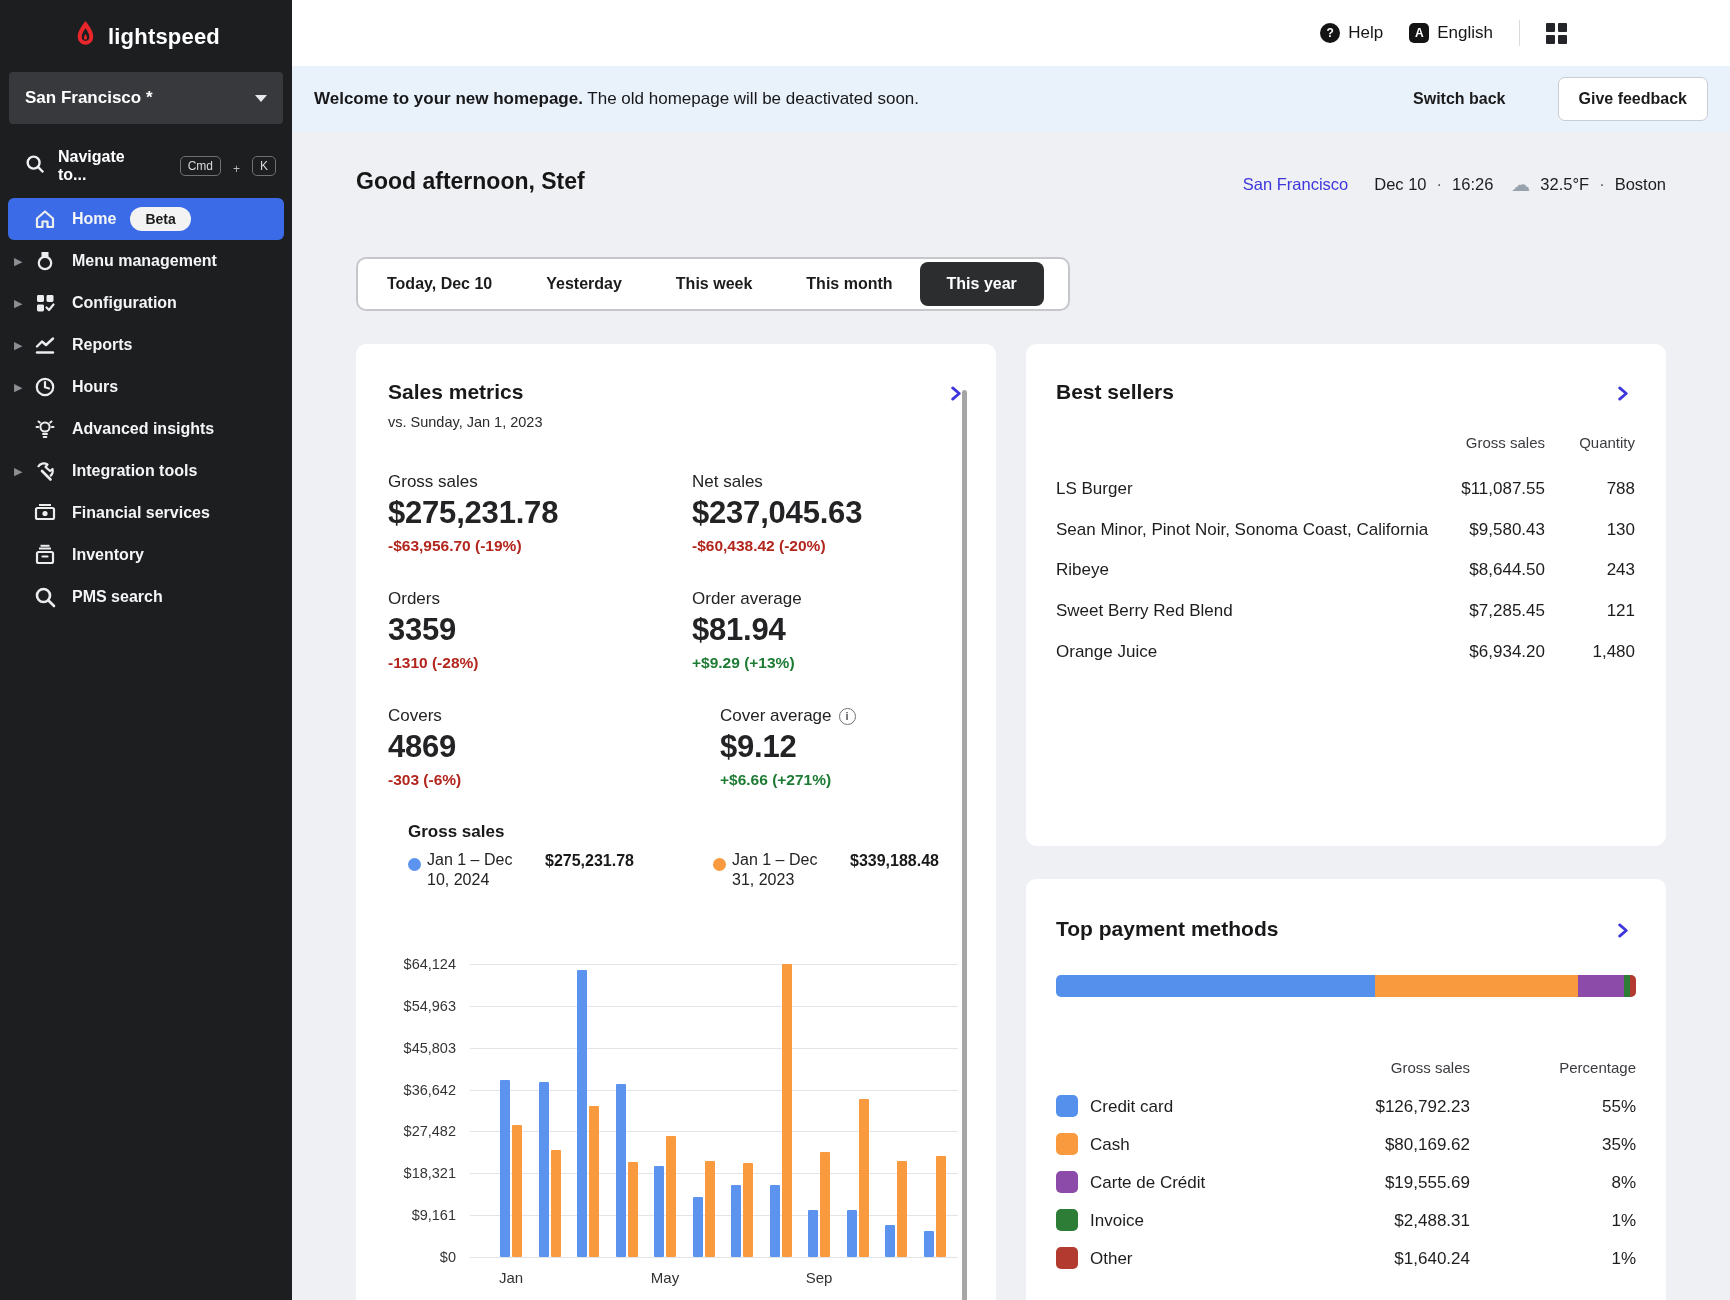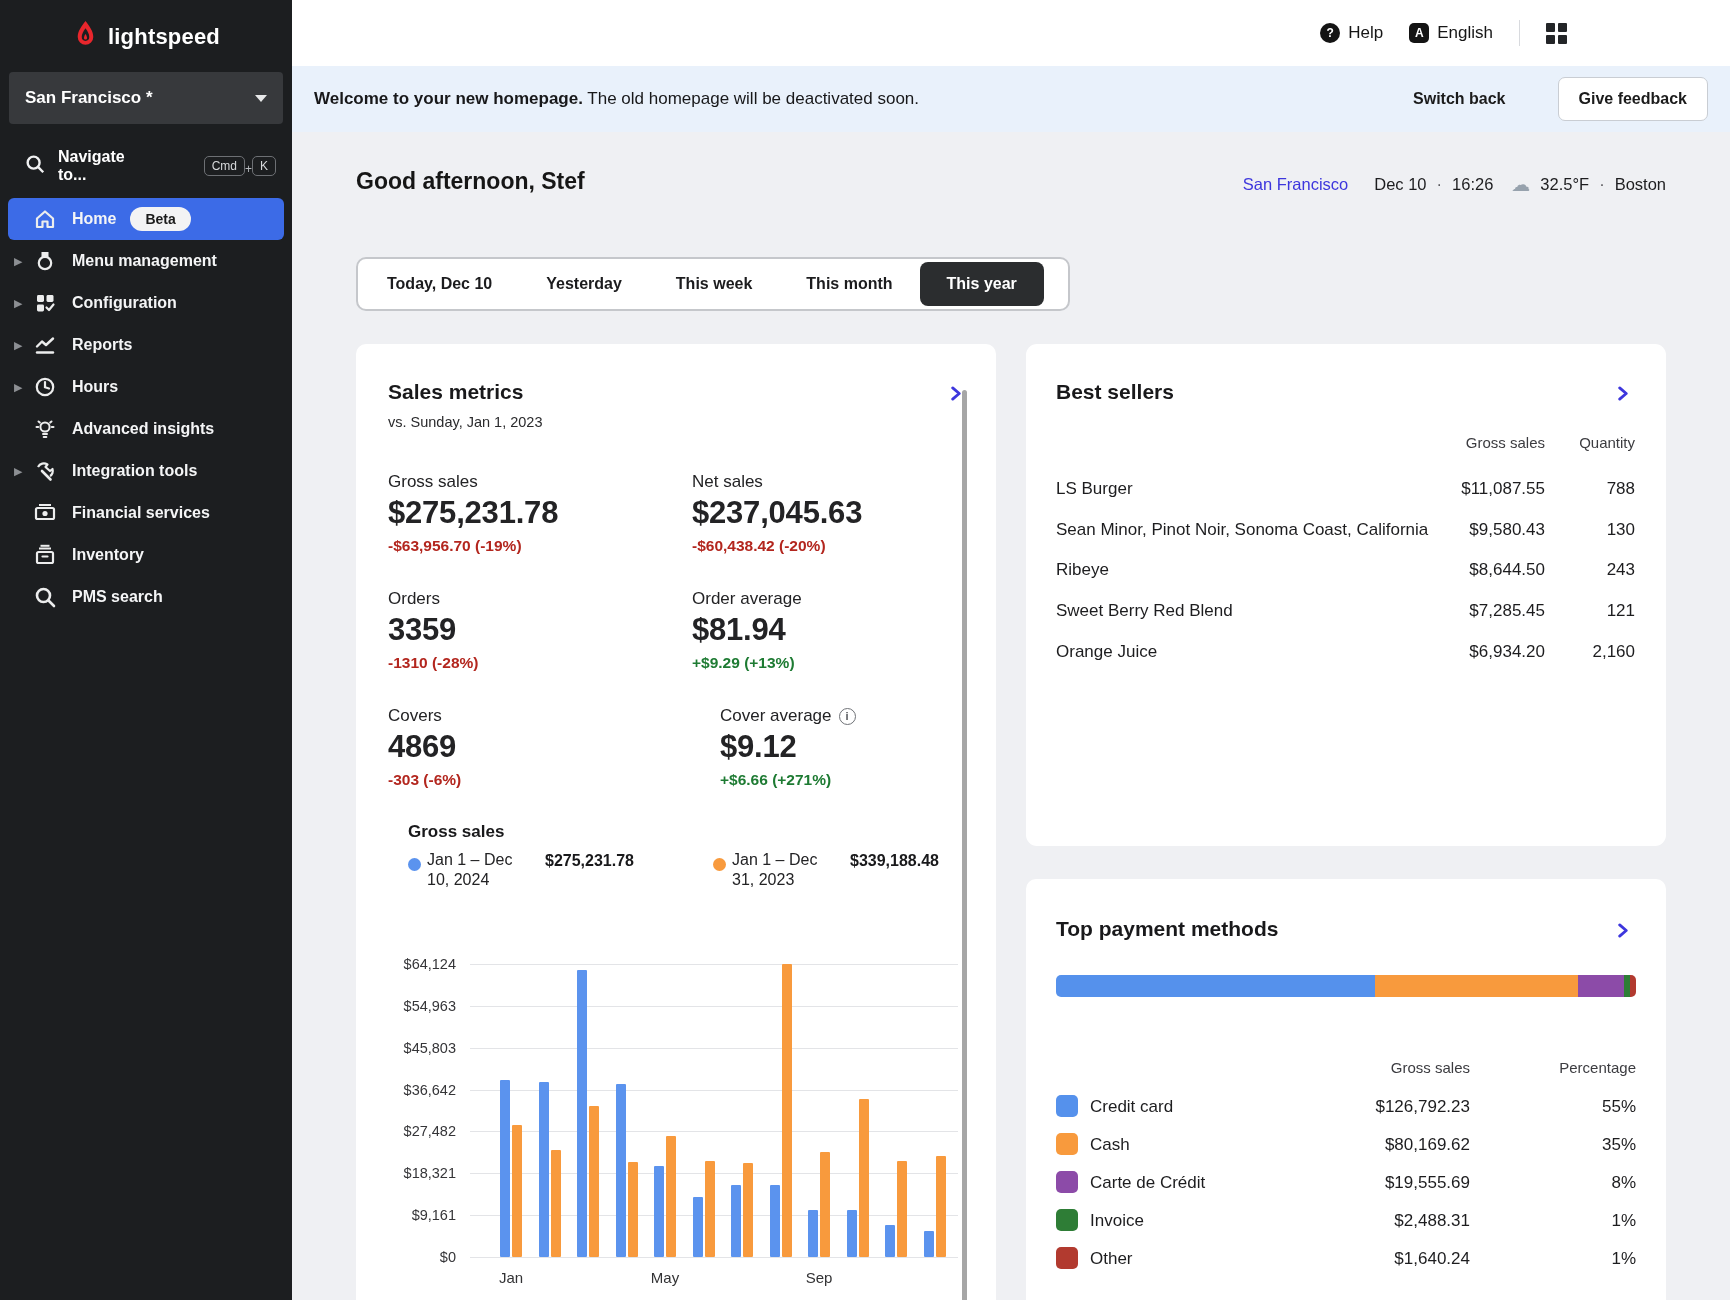--- a/index.html
+++ b/index.html
@@ -8,21 +8,21 @@
   .app { display:flex; width:1730px; height:1300px; }
 
   
   .sidebar { width:292px; min-width:292px; height:100%; background:#1c1e20; color:#f0f1f2; position:relative; }
   .logo { display:flex; align-items:center; justify-content:center; gap:9px; padding:20px 0 14px 0; cursor:pointer; }
   .logo-text { font-size:22px; font-weight:bold; letter-spacing:.2px; color:#ffffff; }
   .loc-btn { display:flex; align-items:center; justify-content:space-between; width:274px; margin:4px auto 14px auto; height:52px; background:#37393c; border:none; border-radius:4px; color:#fff; font-weight:bold; font-size:17px; padding:0 16px; font-family:inherit; cursor:pointer; }
   .caret-down { width:0; height:0; border-left:6px solid transparent; border-right:6px solid transparent; border-top:7px solid #e7e8e9; }
   .navsearch { display:flex; align-items:center; gap:12px; padding:10px 16px 10px 24px; cursor:pointer; }
   .navsearch .ph { font-size:16px; font-weight:bold; color:#ffffff; flex:1; }
-  .keys { display:flex; align-items:flex-end; gap:0; color:#b9bcbf; font-size:12px;margin-left:40px; }
+  .keys { display:flex; align-items:flex-end; gap:12px; color:#b9bcbf; font-size:12px;margin-left:40px; }
   kbd { font-family:inherit; border:1px solid #6d7074; border-radius:5px; padding:2px 7px; font-size:12px; color:#d6d8da; }
   nav { margin-top:4px; }
   .nav-item { position:relative; display:flex; align-items:center; height:42px; padding-left:14px; cursor:pointer; }
   .nav-item .exp { width:18px; font-size:11px; color:#8c8f93; }
   .nav-item .nicon { width:26px; display:flex; justify-content:center; margin-right:14px; }
   .nav-item .nlabel { font-size:16px; font-weight:bold; color:#f4f5f6; }
   .nav-item.active { background:#3c6be7; border-radius:6px; margin:0 8px; padding-left:6px; }
   .badge { background:#f3f3f4; color:#1b1b1b; font-size:14px; font-weight:bold; border-radius:999px; padding:4px 15px; margin-left:14px; }
 
   
@@ -425,21 +425,21 @@
             <div class="trow r-align" style="left: 399px; top: 175.7px; width: 120px;">$9,580.43</div>
             <div class="trow r-align" style="left: 529px; top: 175.7px; width: 80px;">130</div>
             <div class="trow" style="left: 30px; top: 216.4px; width: 380px;">Ribeye</div>
             <div class="trow r-align" style="left: 399px; top: 216.4px; width: 120px;">$8,644.50</div>
             <div class="trow r-align" style="left: 529px; top: 216.4px; width: 80px;">243</div>
             <div class="trow" style="left: 30px; top: 257.1px; width: 380px;">Sweet Berry Red Blend</div>
             <div class="trow r-align" style="left: 399px; top: 257.1px; width: 120px;">$7,285.45</div>
             <div class="trow r-align" style="left: 529px; top: 257.1px; width: 80px;">121</div>
             <div class="trow" style="left: 30px; top: 297.8px; width: 380px;">Orange Juice</div>
             <div class="trow r-align" style="left: 399px; top: 297.8px; width: 120px;">$6,934.20</div>
-            <div class="trow r-align" style="left: 529px; top: 297.8px; width: 80px;">2,160</div>
+            <div class="trow r-align" style="left: 529px; top: 297.8px; width: 80px;">1,480</div>
           </div>
       </section>
 
       <section class="card" id="payCard">
         <h2 class="card-title">Top payment methods</h2>
         <span class="chev" style="left:589px;top:44px;">
           <svg width="15" height="15" viewBox="0 0 16 16" fill="none" stroke="#3d36dd" stroke-width="3" stroke-linecap="round" stroke-linejoin="round">
               <polyline points="5,2 12,8 5,14"></polyline>
             </svg>
         </span>

